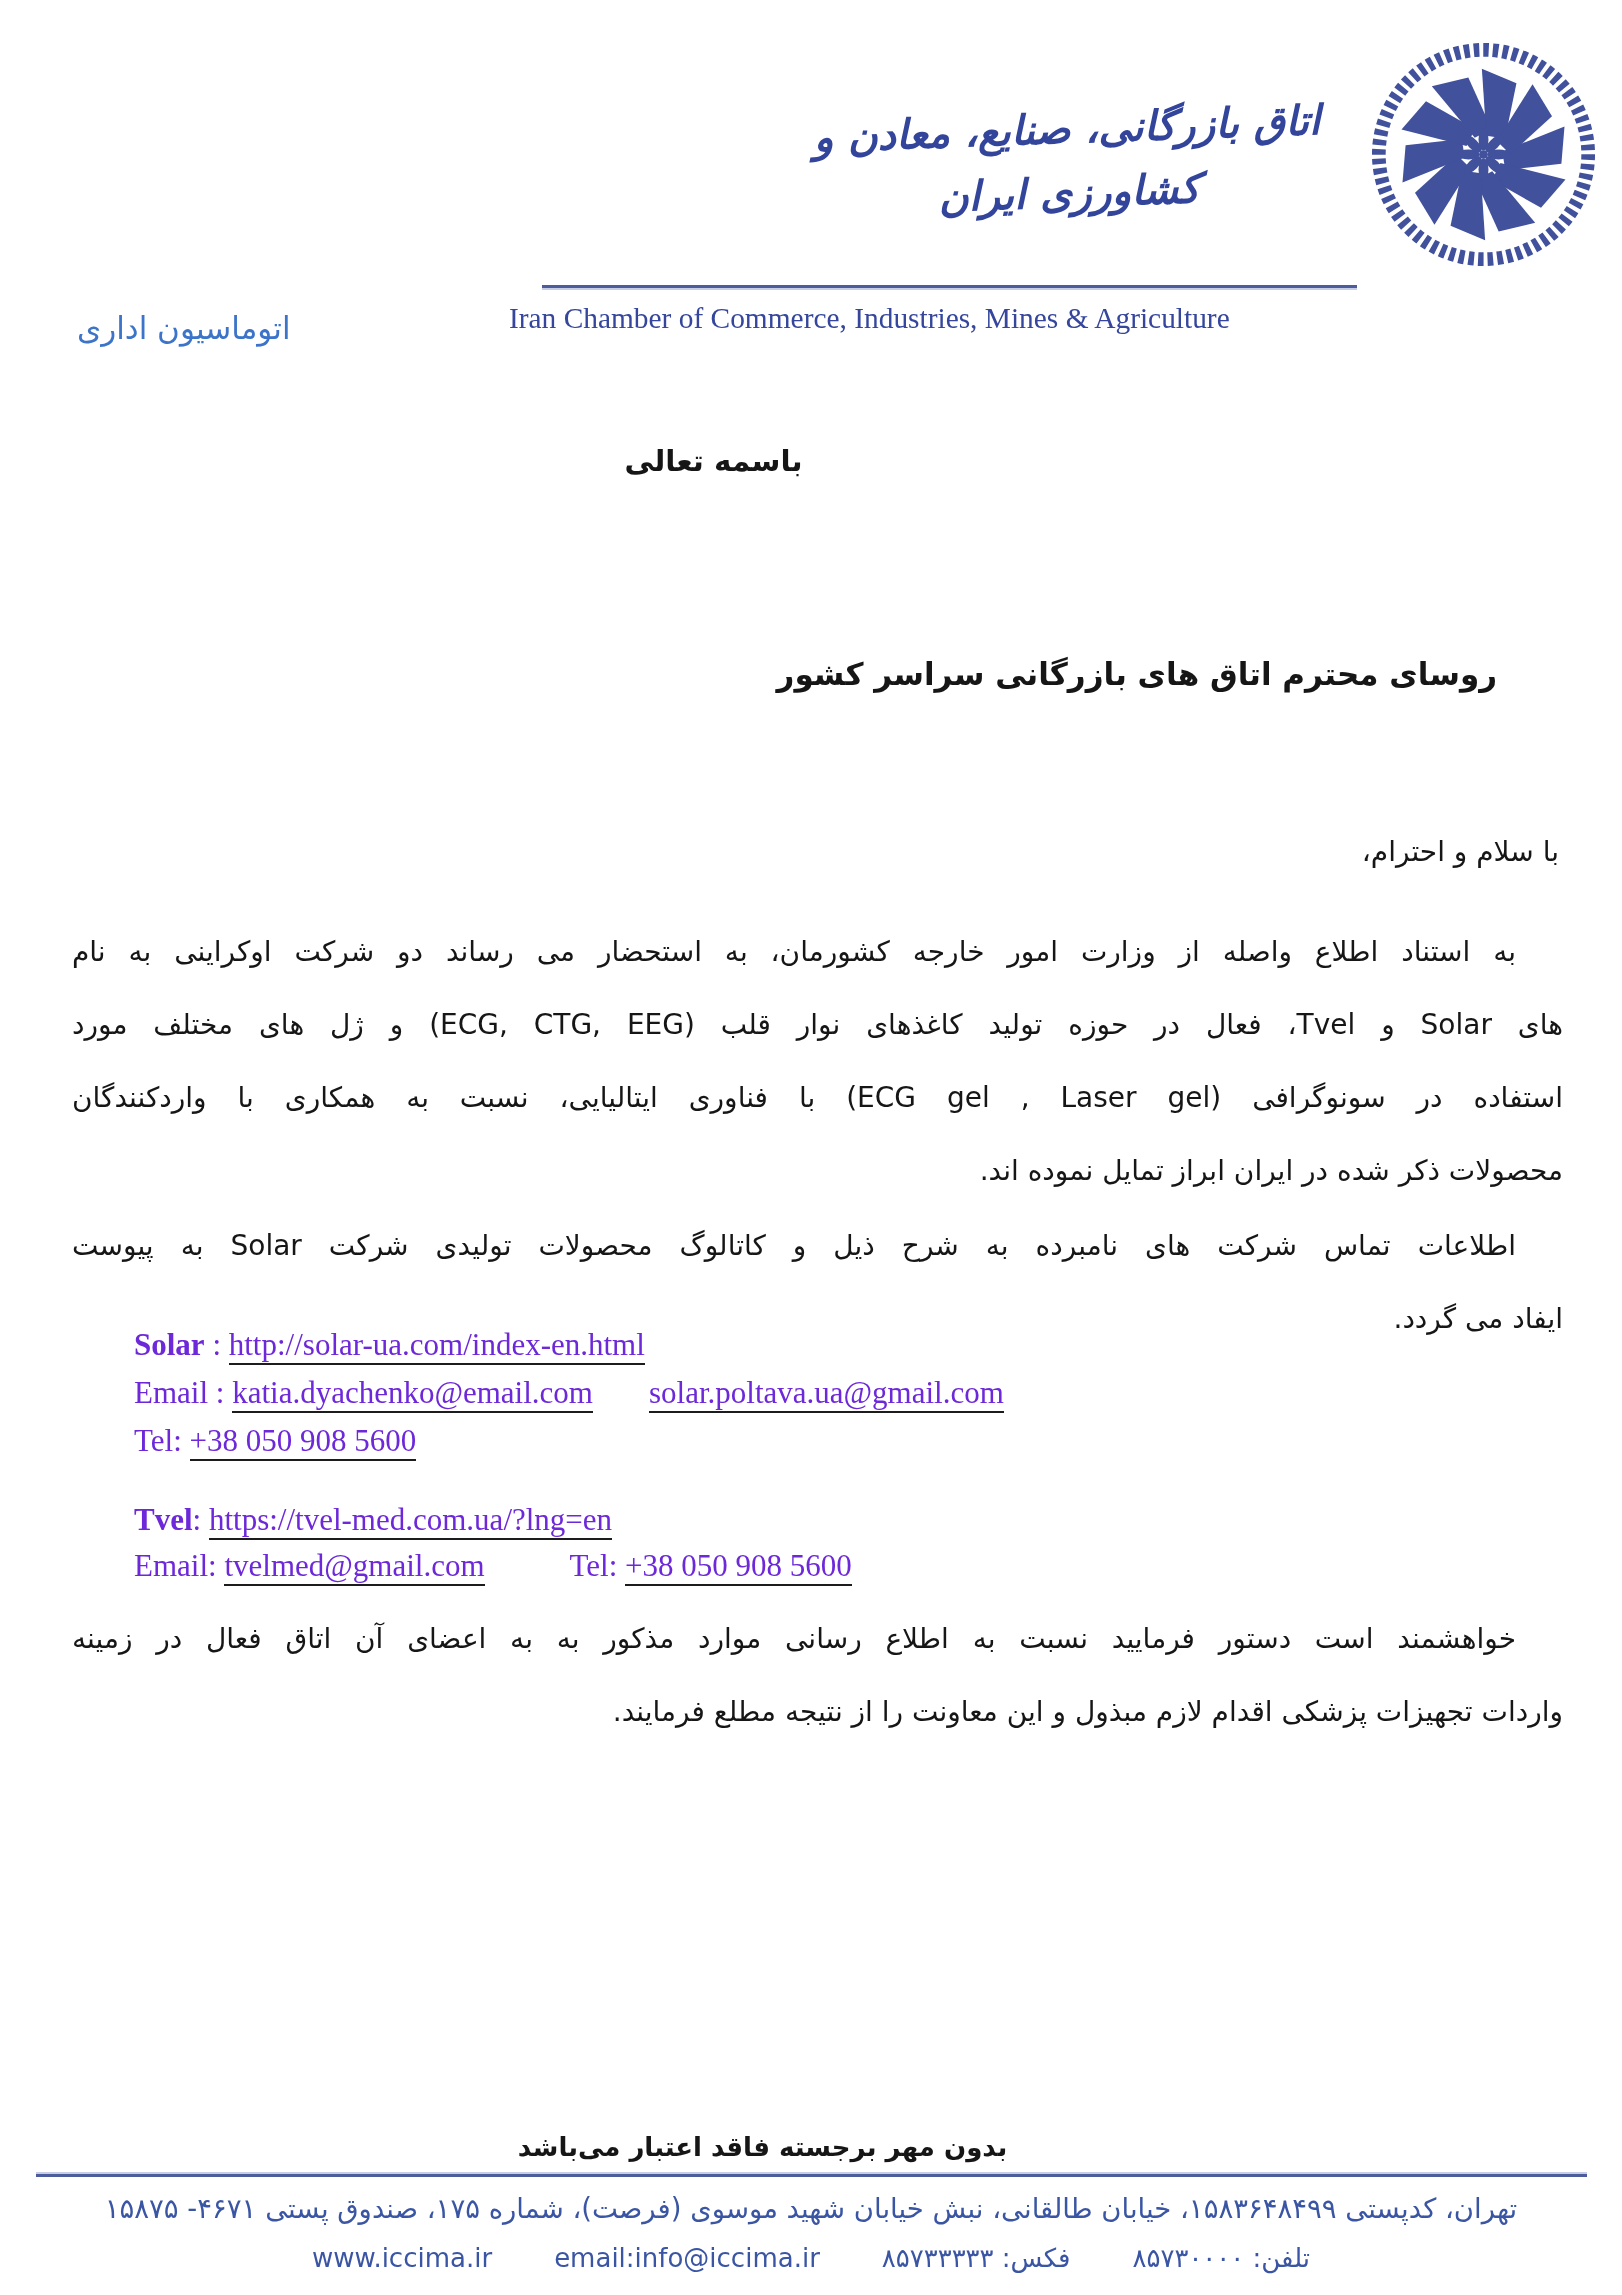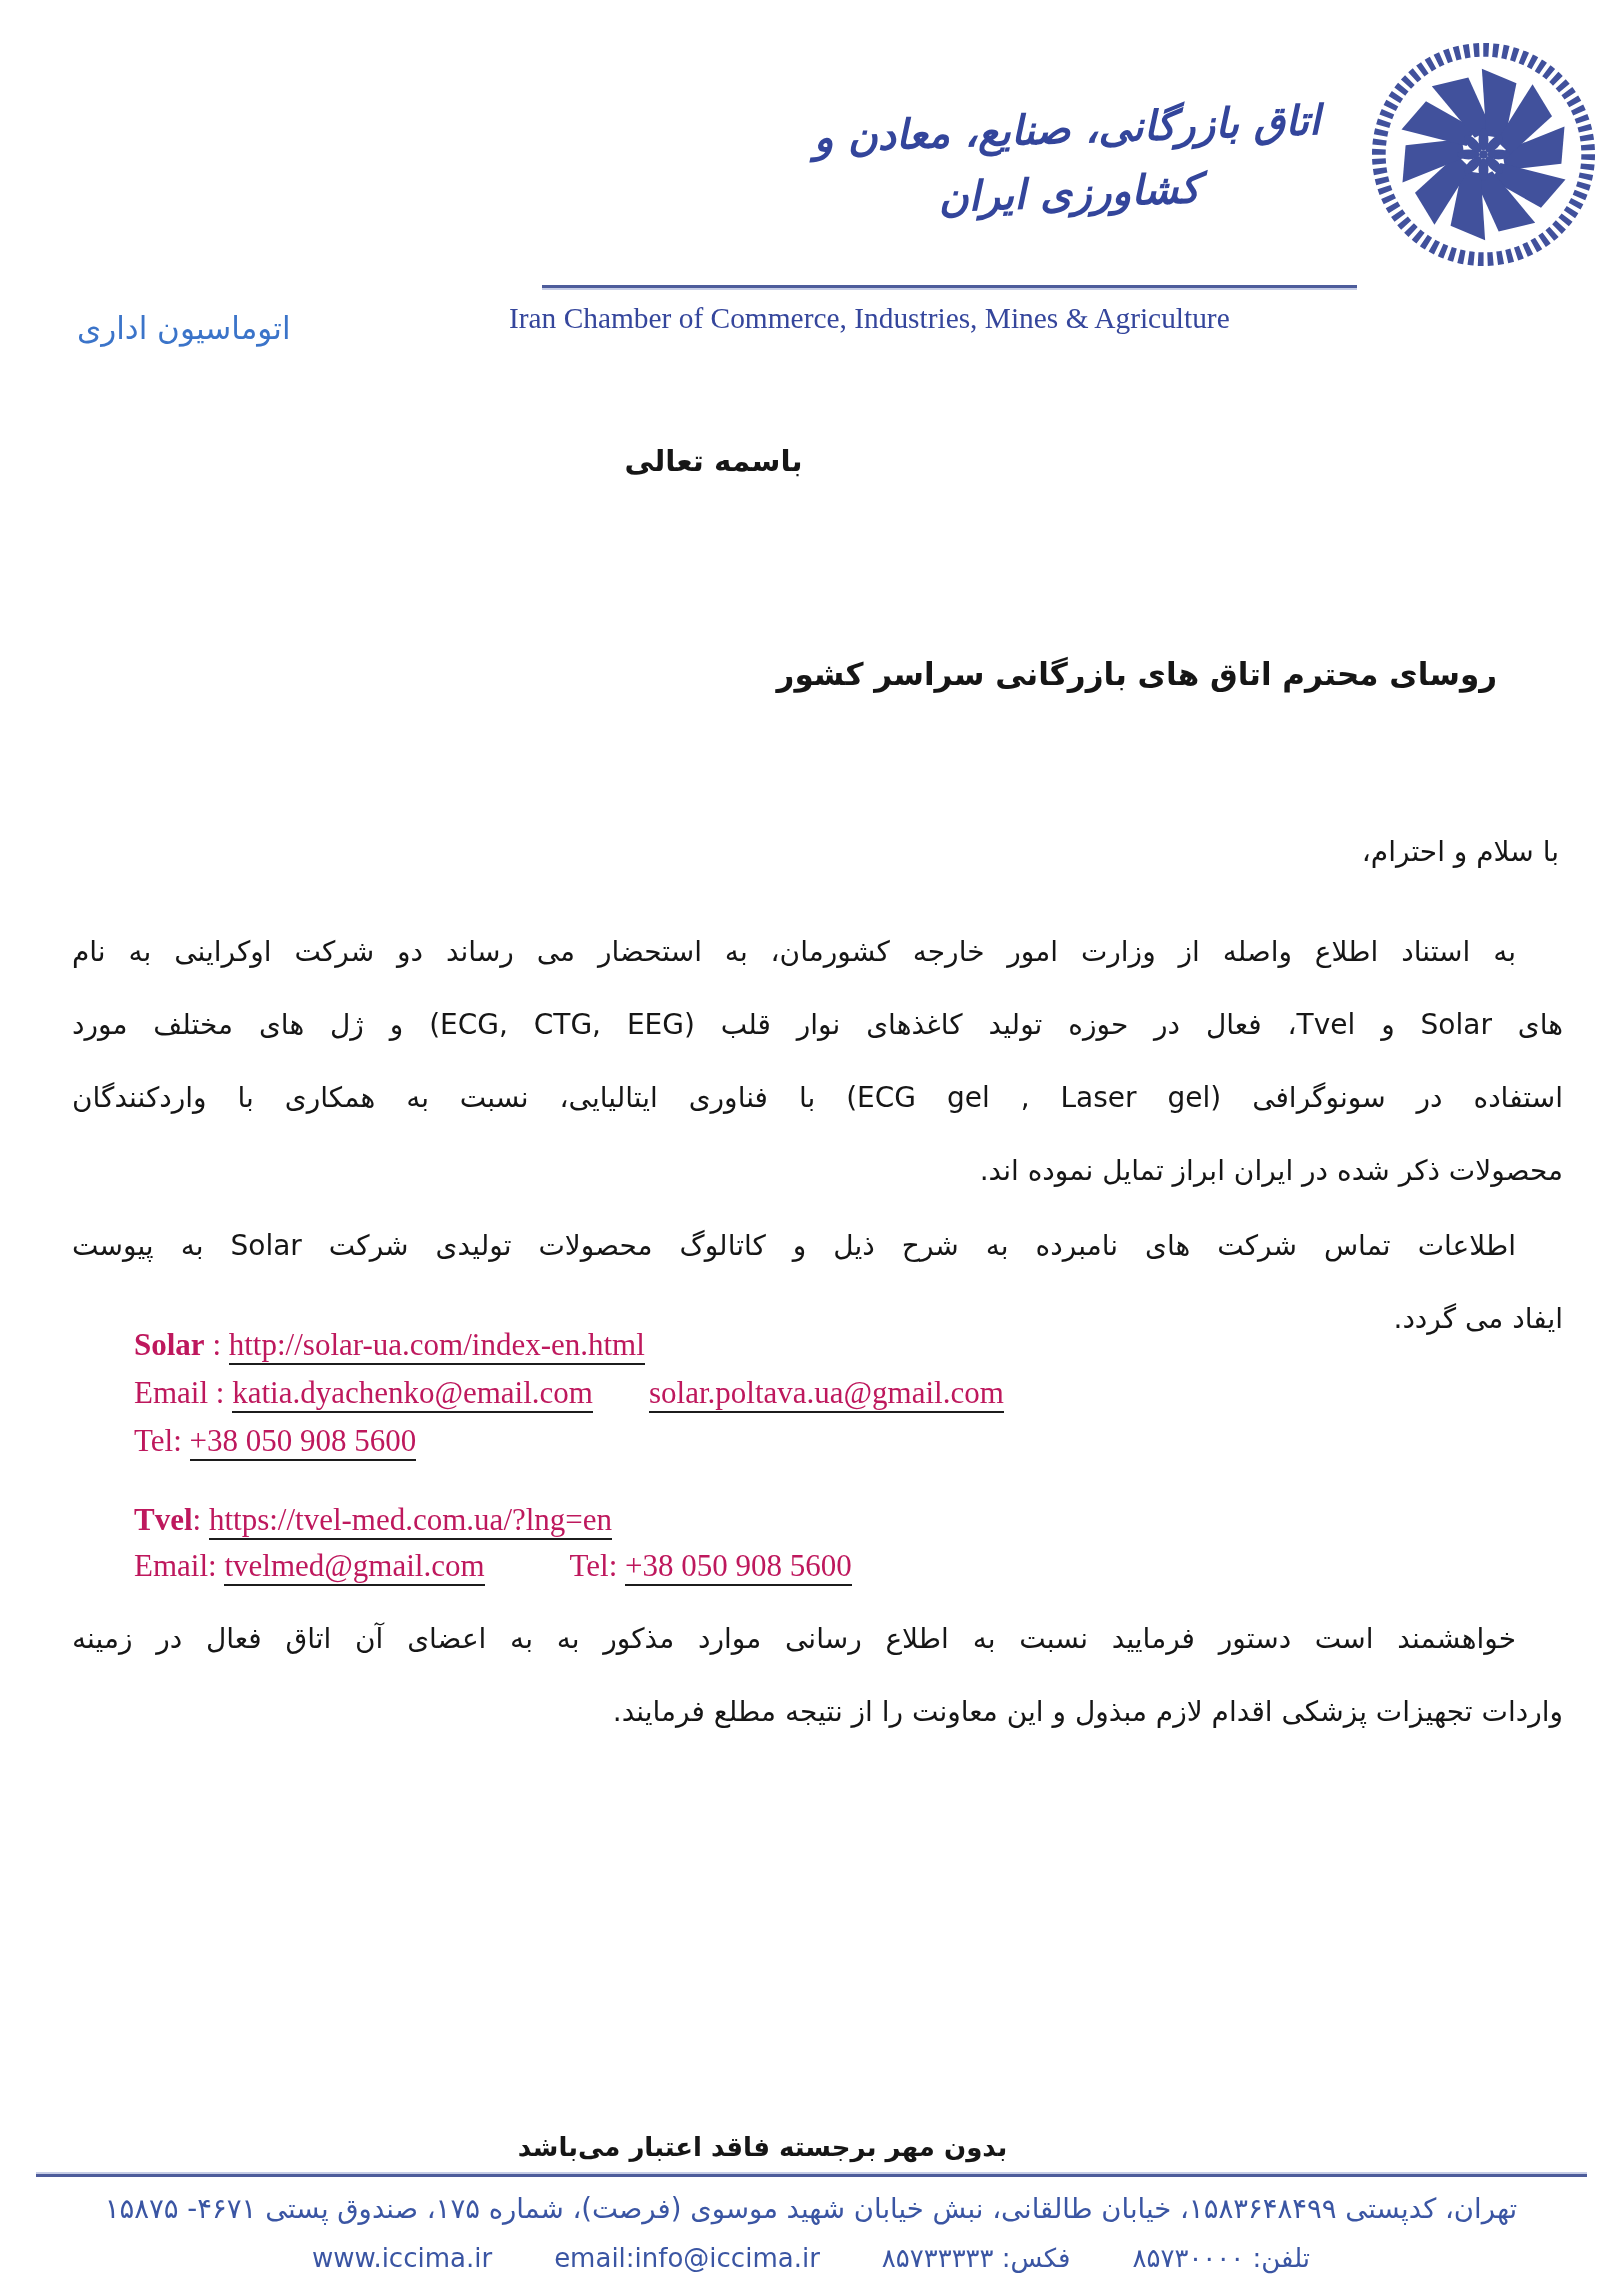--- a/index.html
+++ b/index.html
@@ -39,21 +39,21 @@
     position:absolute; left:72px; width:1491px;
     font-size:28px; line-height:73px; direction:rtl;
   }
   .p1 { top:915px; } .p2 { top:1209px; } .p3 { top:1602px; }
   .jl  { display:block; text-align:justify; text-align-last:justify; }
   .jl.last { text-align:right; text-align-last:right; }
   .jl.ind { text-indent:47px; }
   
   .c-line {
     position:absolute; left:134px;
-    font-family:"Liberation Serif", serif; font-size:31px; color:#be185d;
+    font-family:"Liberation Serif", serif; font-size:31px; color:#6d28d9;
     white-space:nowrap;
   }
   .cl1 { top:1327px; } .cl2 { top:1375px; } .cl3 { top:1423px; }
   .cl4 { top:1502px; } .cl5 { top:1548px; }
   .bold { font-weight:bold; }
   .pre  { white-space:pre; }
   .u    { border-bottom:2.6px solid #1c1c1c; padding-bottom:1.3px; }
   .gap1 { display:inline-block; width:56px; }
   .gap2 { display:inline-block; width:85px; }
   

